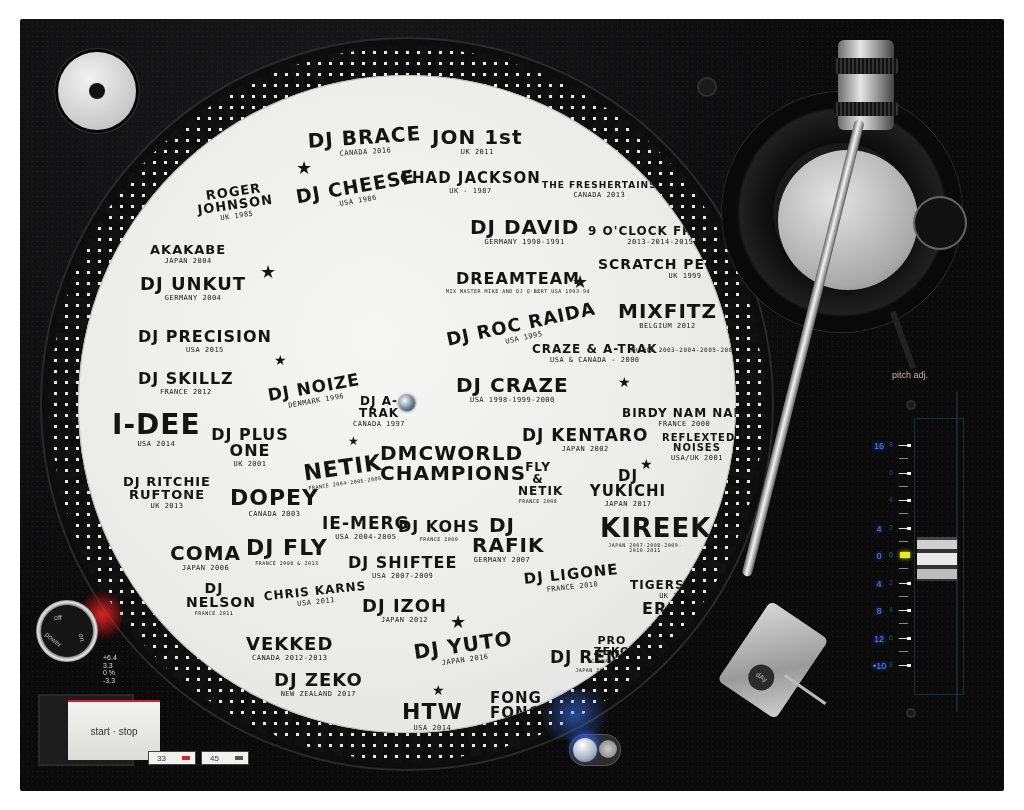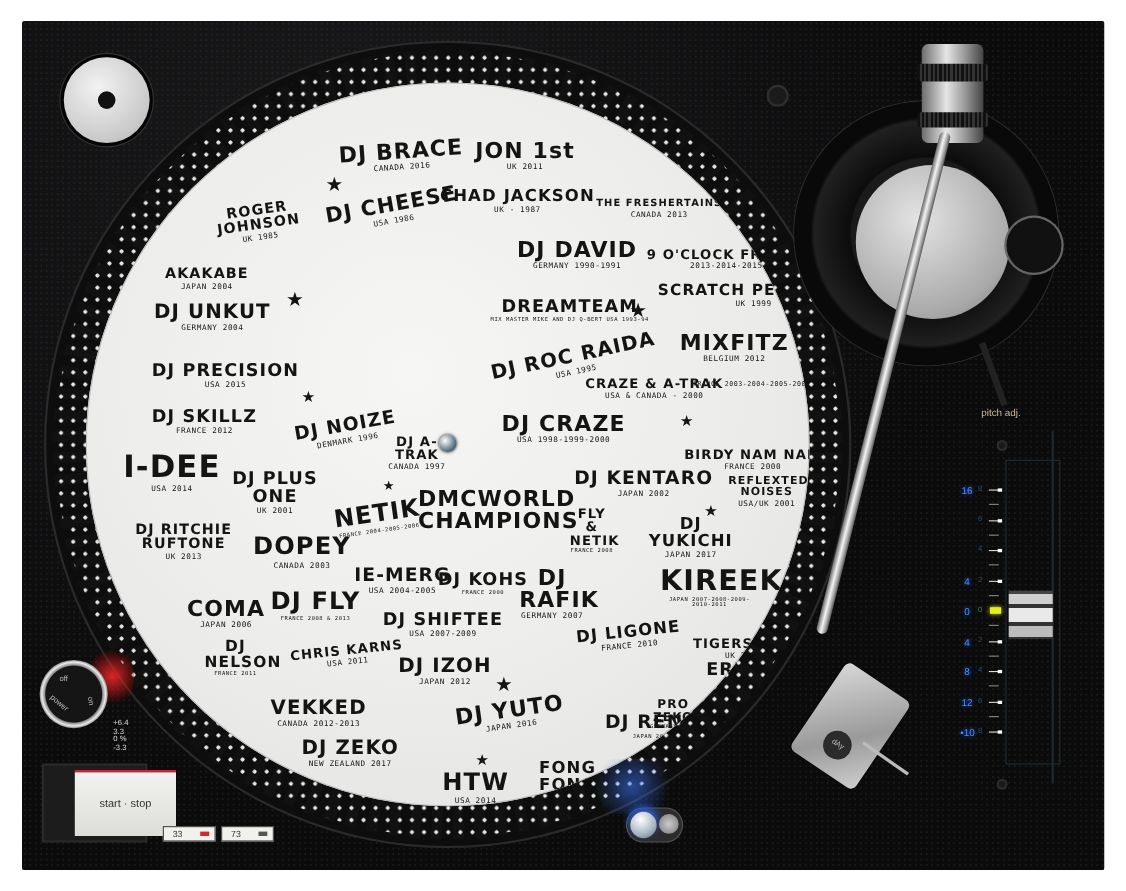--- a/index.html
+++ b/index.html
@@ -411,19 +411,19 @@
 <div class="strobe-legend">
   <div>+6.4</div>
   <div>3.3</div>
   <div>0 %</div>
   <div>-3.3</div>
 </div>
 
 <div class="ss-frame"></div>
 <button class="ss-btn">start · stop</button>
 <button class="rpm" style="left:148px"><span>33</span><span class="led" style="background:#d8262b"></span></button>
-<button class="rpm" style="left:201px"><span>73</span><span class="led" style="background:#555"></span></button>
+<button class="rpm" style="left:201px"><span>45</span><span class="led" style="background:#555"></span></button>
 
 <div class="blue-glow"></div>
 <div class="target-light">
   <div class="knob"></div>
   <div class="sock"></div>
 </div>
 
 </body></html>

